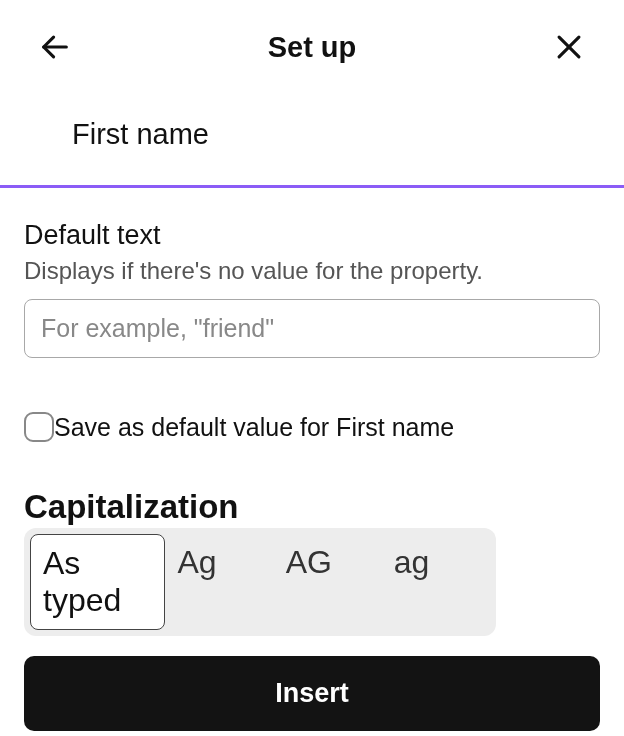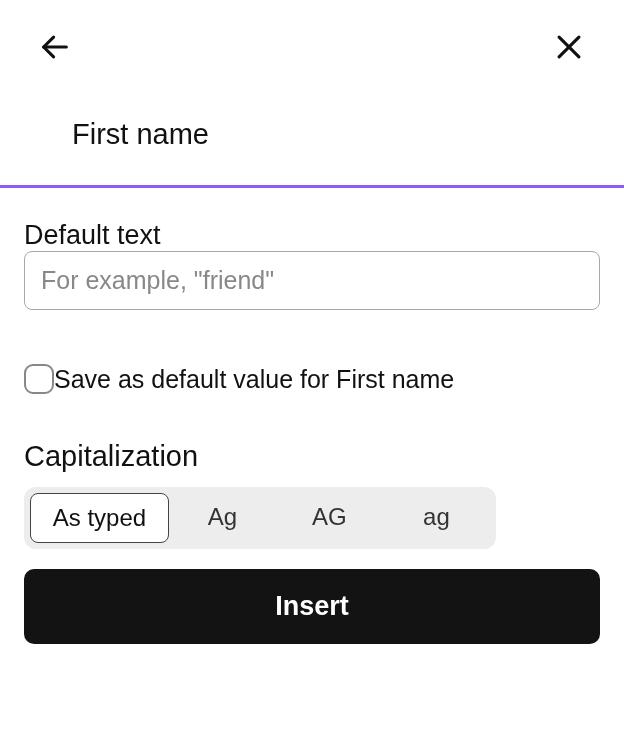--- a/index.html
+++ b/index.html
@@ -42,20 +42,21 @@
       font-weight: 500;
       padding: 36px 24px 34px 72px;
       border-bottom: 3px solid #8b5cf6;
     }
     .content {
       padding: 32px 24px 0 24px;
     }
     .section-title {
       font-size: 27px;
       font-weight: 500;
+      margin-bottom: 6px;
     }
     .section-subtitle {
       font-size: 24px;
       color: #555;
       margin-bottom: 14px;
     }
     .text-input {
       width: 100%;
       padding: 14px 16px;
       font-size: 25px;
@@ -80,37 +81,37 @@
       border-radius: 9px;
       background: #fff;
       flex-shrink: 0;
       cursor: pointer;
     }
     .checkbox-label {
       font-size: 25px;
       color: #111;
     }
     .cap-title {
-      font-size: 29px;
-      font-weight: 400;
-      margin-bottom: 14px;
+      font-size: 33px;
+      font-weight: 700;
+      margin-bottom: 2px;
     }
     .segmented {
       display: flex;
       background: #ededed;
       border-radius: 12px;
       padding: 6px;
       width: 472px;
       margin-bottom: 20px;
     }
     .segment {
       flex: 1;
-      text-align: center;
-      padding: 10px 4px;
-      font-size: 24px;
+      text-align: left;
+      padding: 10px 12px;
+      font-size: 32px;
       font-weight: 400;
       color: #333;
       border-radius: 8px;
       cursor: pointer;
     }
     .segment.selected {
       background: #fff;
       border: 1.5px solid #444;
       font-weight: 500;
       color: #111;
@@ -133,32 +134,34 @@
 </head>
 <body>
 
 <div class="header">
   <div class="icon-btn">
     <svg viewBox="0 0 24 24" fill="none" stroke="#111" stroke-width="2.2" stroke-linecap="round" stroke-linejoin="round">
       <line x1="20" y1="12" x2="4" y2="12"></line>
       <polyline points="11 5 4 12 11 19"></polyline>
     </svg>
   </div>
+  <div class="header-title">Set up</div>
   <div class="icon-btn">
     <svg viewBox="0 0 24 24" fill="none" stroke="#111" stroke-width="2.2" stroke-linecap="round">
       <line x1="5" y1="5" x2="19" y2="19"></line>
       <line x1="19" y1="5" x2="5" y2="19"></line>
     </svg>
   </div>
 </div>
 
 <div class="property-name">First name</div>
 
 <div class="content">
   <div class="section-title">Default text</div>
+  <div class="section-subtitle">Displays if there's no value for the property.</div>
   <input type="text" class="text-input" placeholder="For example, &quot;friend&quot;" style="">
 
   <div class="checkbox-row">
     <div class="checkbox"></div>
     <div class="checkbox-label">Save as default value for First name</div>
   </div>
 
   <div class="cap-title">Capitalization</div>
   <div class="segmented">
     <div class="segment as-typed selected">As typed</div>

